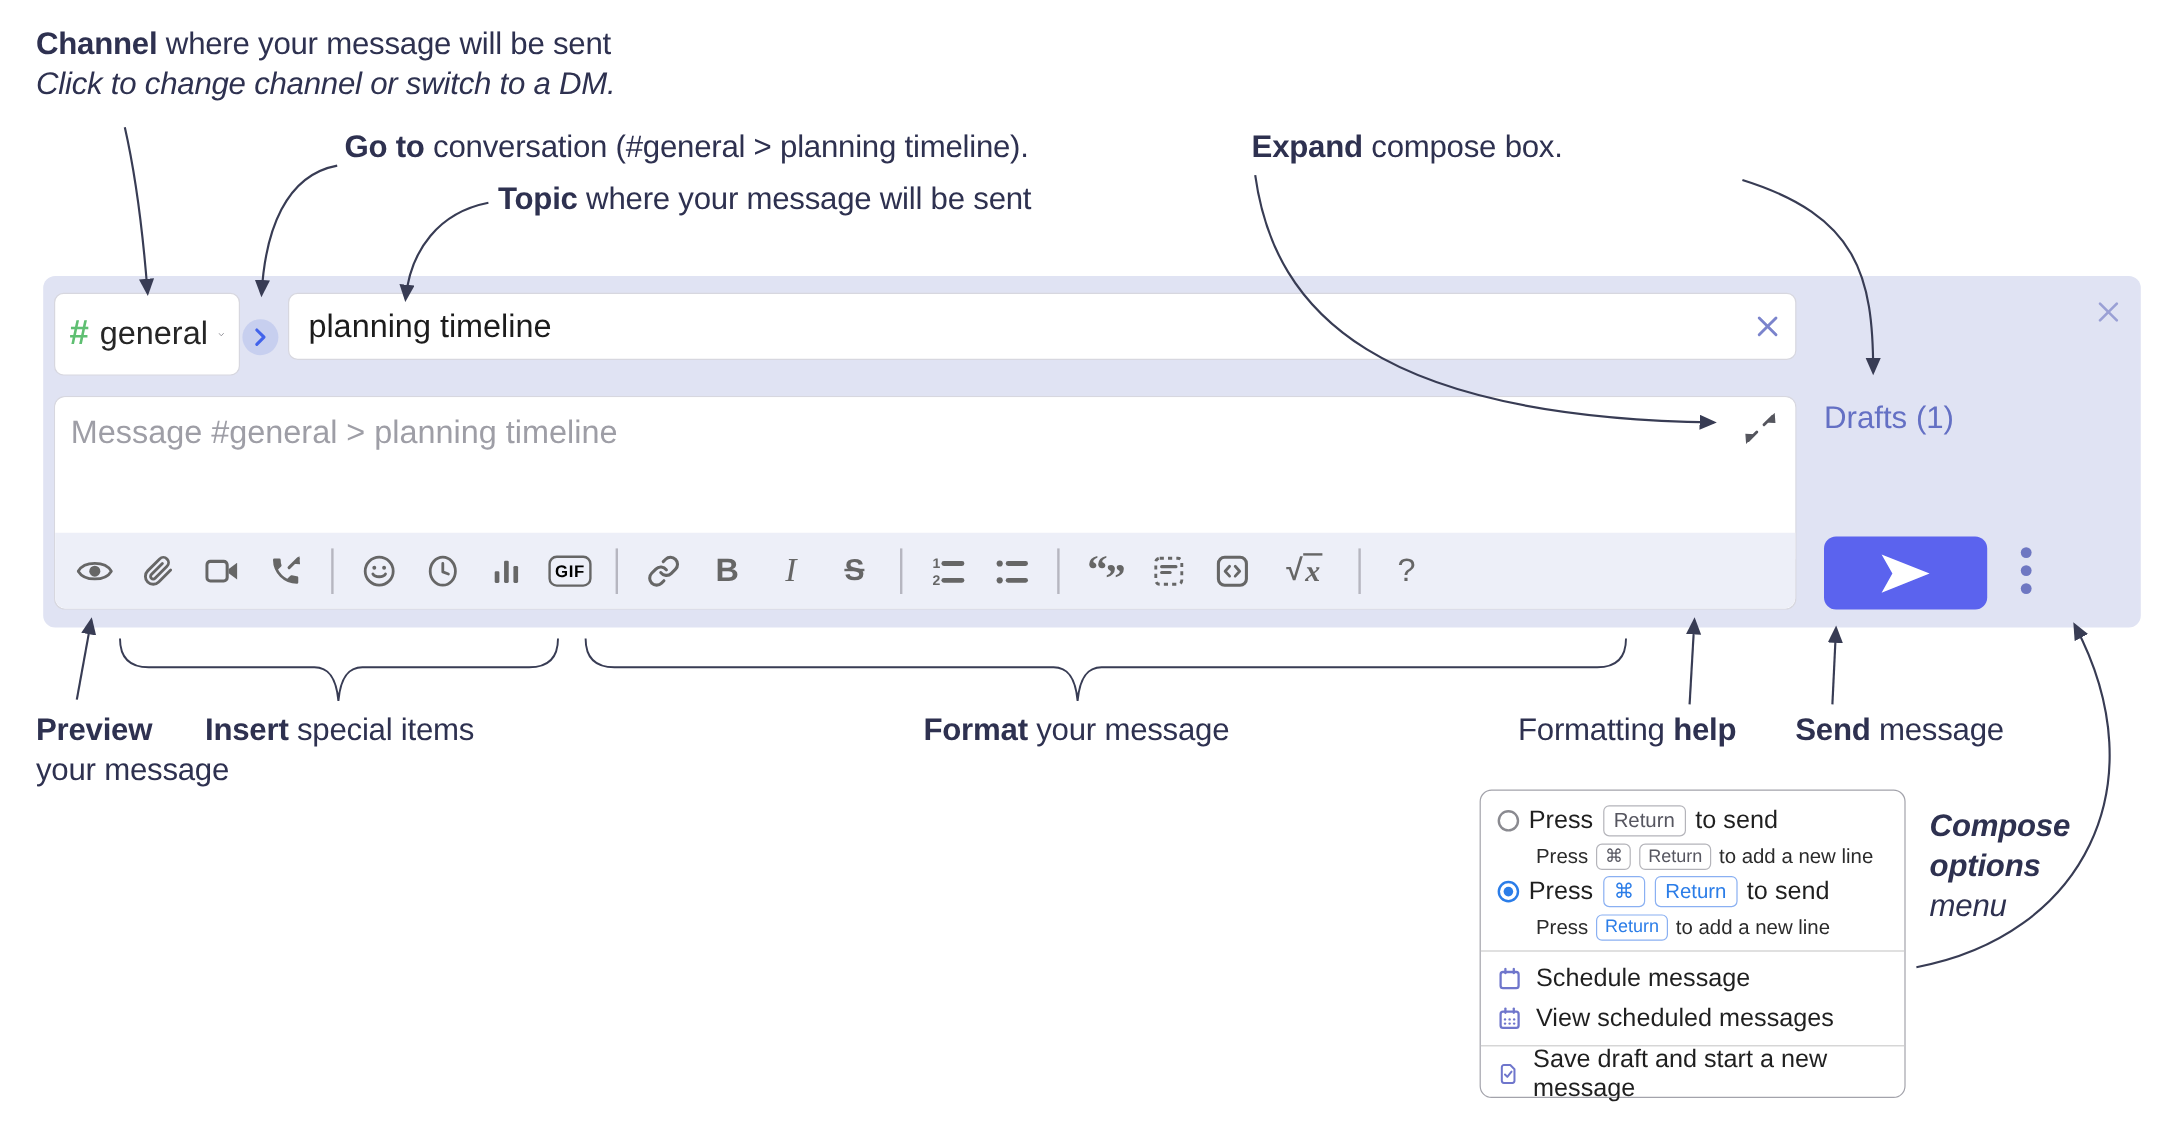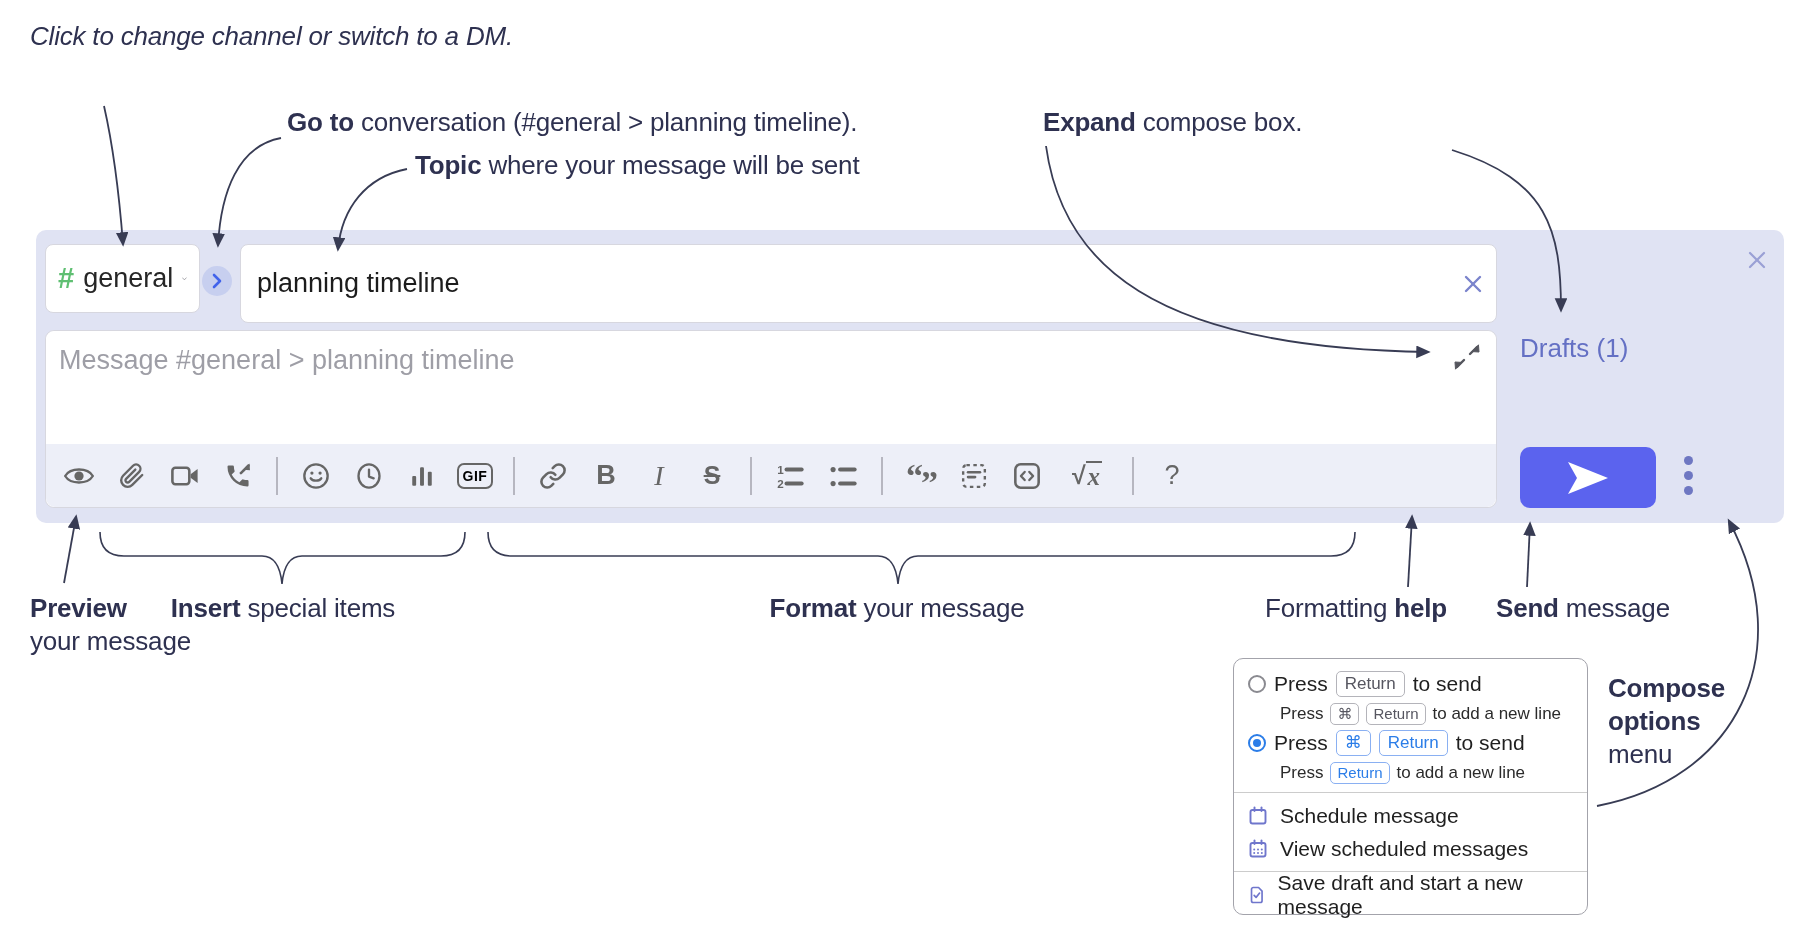--- a/index.html
+++ b/index.html
@@ -11,21 +11,21 @@
   .it { font-style:italic; }
   .ctr { transform:translateX(-50%); text-align:center; }
 
   
   .panel { position:absolute; left:36px; top:230px; width:1748px; height:293px; background:#e0e3f3; border-radius:10px; }
   .whitebox { position:absolute; background:#fff; border:1px solid #d7d7df; border-radius:8px; }
   .chan-box { left:9px; top:14px; width:155px; height:69px; display:flex; align-items:center; padding:0 12px; gap:9px; }
   .hash { color:#5fbf72; font-weight:700; font-size:29px; }
   .chan-name { font-size:27px; color:#262626; flex:1; }
   .go-btn { position:absolute; left:166px; top:36px; width:30px; height:30px; border-radius:50%; background:#c7cfef; display:flex; align-items:center; justify-content:center; }
-  .topic-box { left:204px; top:14px; width:1257px; height:79px; display:flex; align-items:center; }
+  .topic-box { left:204px; top:14px; width:1257px; height:56px; display:flex; align-items:center; }
   .topic-input { border:none; outline:none; flex:1; font-size:27px; color:#1c1c1c; padding:0 0 0 16px; font-family:"Liberation Sans",sans-serif; background:transparent; }
   .icon-btn { display:flex; align-items:center; justify-content:center; cursor:pointer; }
   .close-x { position:absolute; left:1708px; top:17px; width:26px; height:26px; }
   .topic-x { position:absolute; right:10px; width:26px; height:26px; }
 
   .msg-box { left:9px; top:100px; width:1452px; height:178px; border-radius:9px; }
   .msg-input { position:absolute; left:0; top:0; width:100%; height:135px; border:none; outline:none; resize:none; font-size:27px; color:#333; padding:14px 60px 0 13px; font-family:"Liberation Sans",sans-serif; border-radius:9px 9px 0 0; }
   .msg-input::placeholder { color:#9e9ea6; opacity:1; }
   .expand-btn { position:absolute; right:12px; top:10px; width:34px; height:32px; }
   .toolbar { position:absolute; left:0; bottom:0; width:100%; height:63px; background:#edeff8; border-radius:0 0 9px 9px; display:flex; align-items:center; padding-left:18px; gap:23px; }
@@ -60,20 +60,21 @@
   .kbd.blue { border-color:#8ab0f2; color:#2b7de8; }
 
   .overlay { position:absolute; left:0; top:0; width:1814px; height:944px; pointer-events:none; z-index:10; }
 </style>
 </head>
 <body>
 
 <div id="canvas">
 
   <div class="ann" style="left:30px; top:20px;">
+    <div><b>Channel</b><span> where your message will be sent</span></div>
     <div class="it">Click to change channel or switch to a DM.</div>
   </div>
 
   <div class="ann" style="left:287px; top:106px;">
     <b>Go to</b><span> conversation (#general &gt; planning timeline).</span>
   </div>
 
   <div class="ann" style="left:415px; top:149px;">
     <b>Topic</b><span> where your message will be sent</span>
   </div>
@@ -97,21 +98,21 @@
   </div>
 
   <div class="ann" style="left:1265px; top:592px;">
     <span>Formatting </span><b>help</b>
   </div>
 
   <div class="ann" style="left:1496px; top:592px;">
     <b>Send</b><span> message</span>
   </div>
 
-  <div class="ann" style="left:1608px; top:672px;">
+  <div class="ann" style="left:1608px; top:672px;font-style:italic;">
     <div><b>Compose</b></div>
     <div><b>options</b></div>
     <div>menu</div>
   </div>
 
   <div class="panel">
 
     <div class="whitebox chan-box">
       <span class="hash">#</span>
       <span class="chan-name">general</span>

